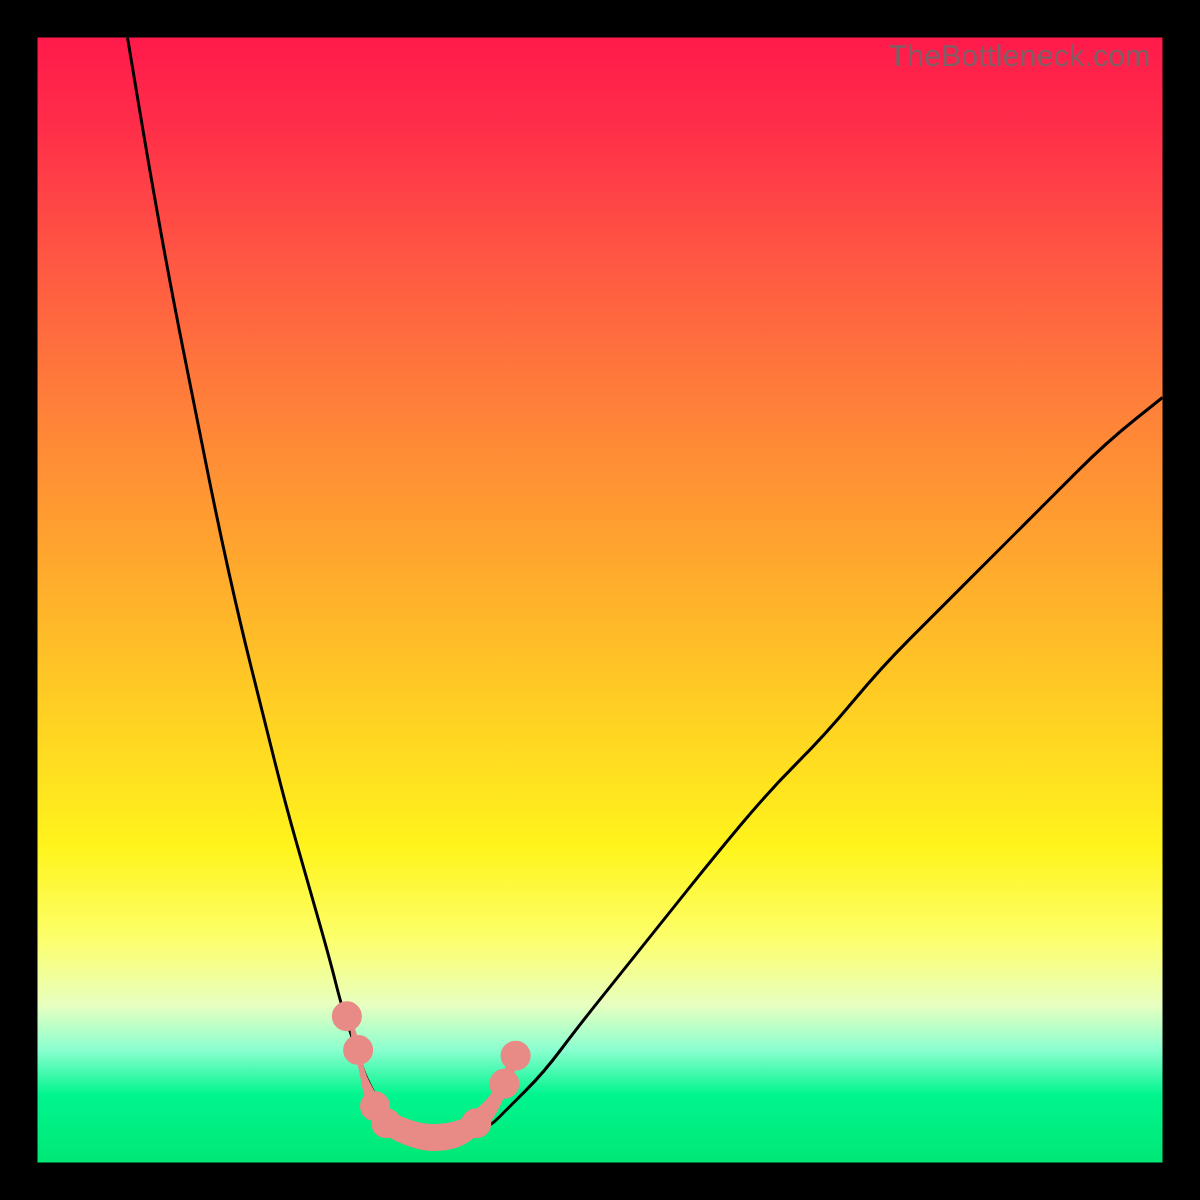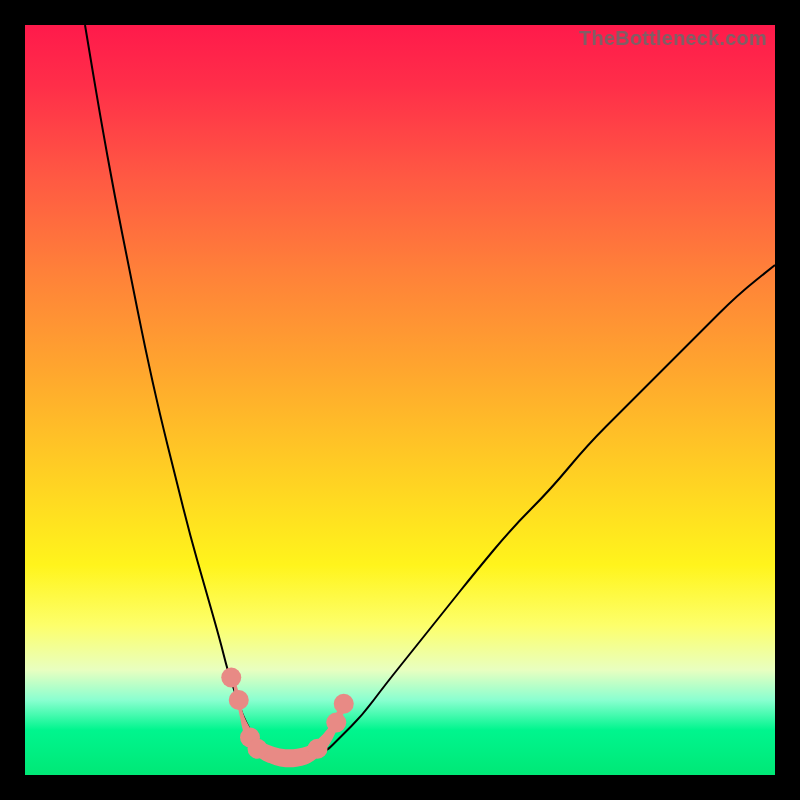--- a/index.html
+++ b/index.html
@@ -31,21 +31,21 @@
       #8affd0 90%,
       #00f58e 94%,
       #00e876 100%
     );
   }
   .watermark {
     position: absolute;
     top: 2px;
     right: 8px;
     font-size: 20px;
-    font-weight: 700;
+    font-weight: 400;
     color: #6a6a6a;
     letter-spacing: 0.2px;
     opacity: 0.85;
     user-select: none;
   }
   svg.plot {
     position: absolute;
     left: 0;
     top: 0;
     width: 750px;

